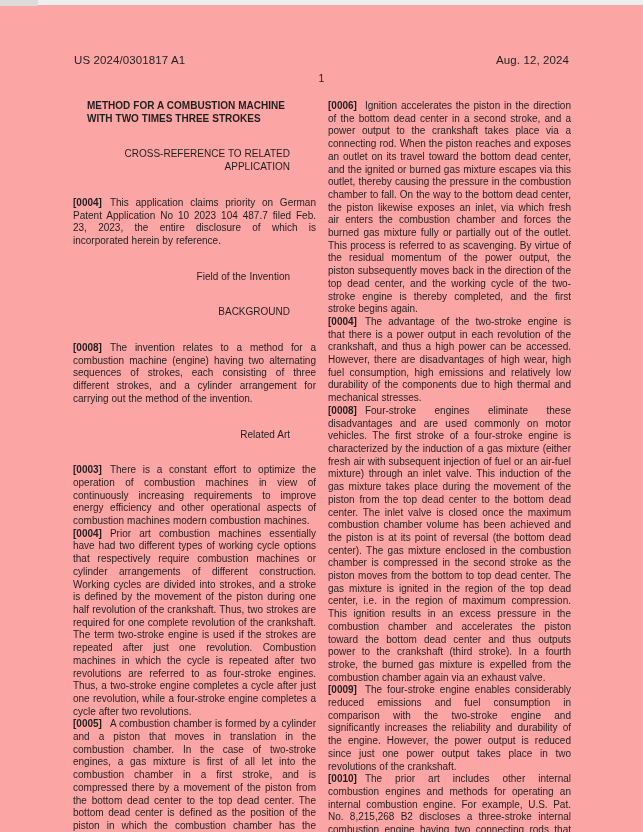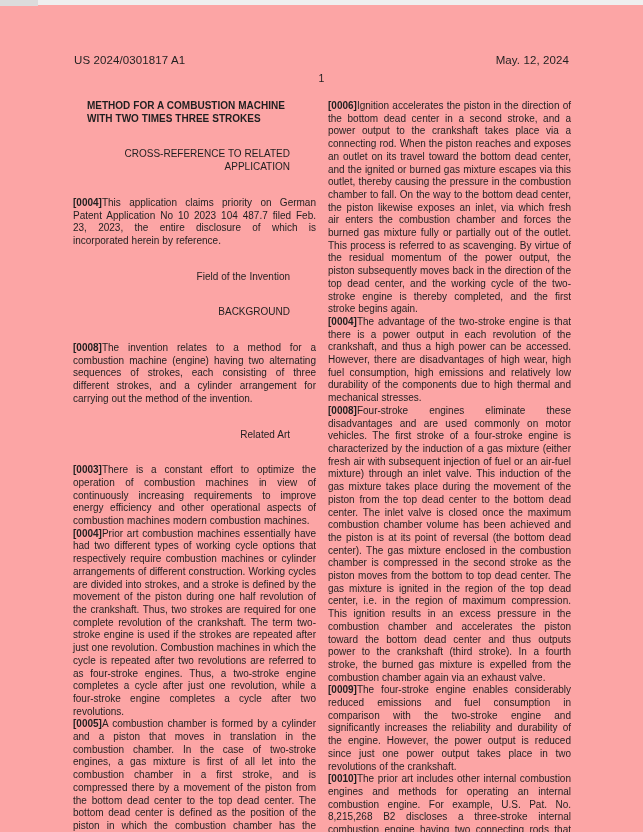--- a/index.html
+++ b/index.html
@@ -64,32 +64,33 @@
     padding: 0 14px;
   }
   .sec-heading {
     text-align: right;
     margin: 23px 0;
     padding: 0 26px;
   }
   .para { margin: 0; }
   .para .pnum {
     font-weight: bold;
+    padding-right: 8px;
   }
 </style>
 </head>
 <body>
 
 <div class="page">
   <div class="scan-strip"></div>
   <div class="scan-strip-corner"></div>
 
   <div class="running-header">
     <span>US 2024/0301817 A1</span>
-    <span>May. 12, 2024</span>
+    <span>Aug. 12, 2024</span>
   </div>
 
   <div class="page-number">1</div>
 
   <div class="columns">
 
     <div class="col">
       <div class="doc-title">METHOD FOR A COMBUSTION MACHINE WITH TWO TIMES THREE STROKES</div>
 
       <div class="sec-heading">CROSS-REFERENCE TO RELATED APPLICATION</div>

